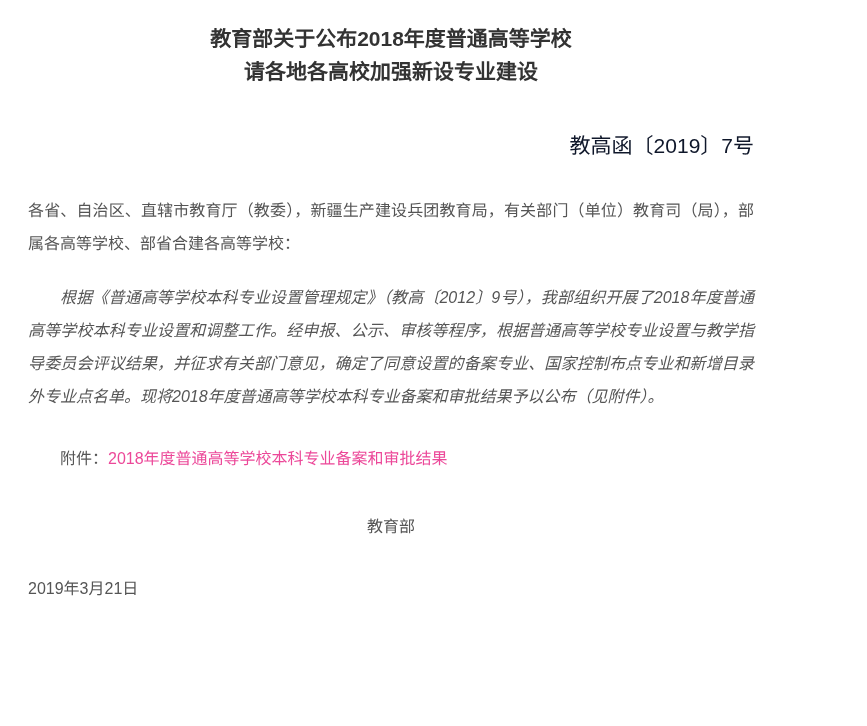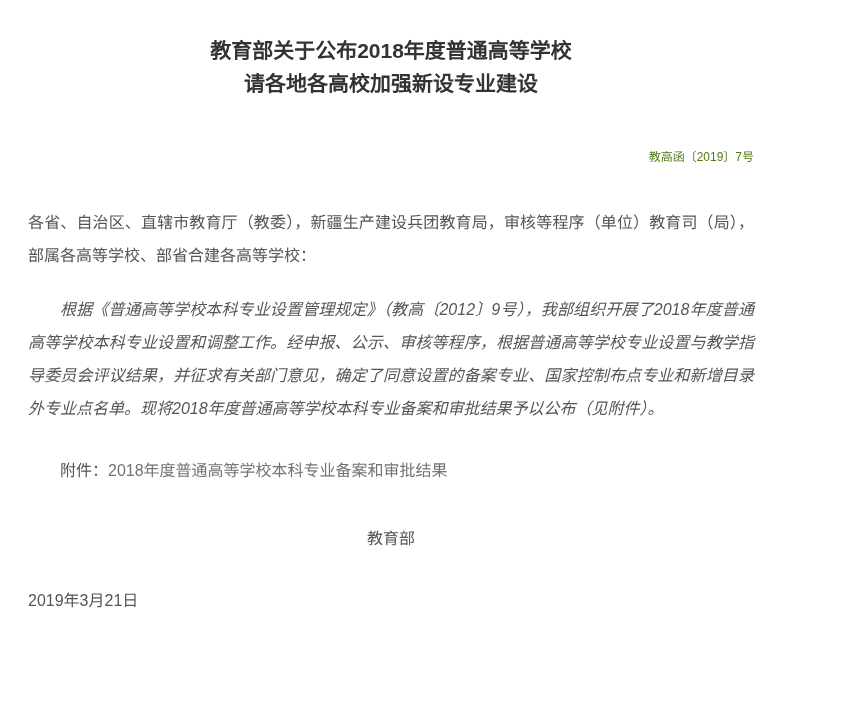--- a/index.html
+++ b/index.html
@@ -6,70 +6,70 @@
     margin: 0;
     padding: 0;
     background: #ffffff;
     font-family: "Liberation Sans", "DejaVu Sans", sans-serif;
   }
   .page {
     width: 782px;
     height: 726px;
     box-sizing: border-box;
     background: #ffffff;
-    padding: 16px 28px;
+    padding: 4px 28px;
     overflow: hidden;
   }
   .doc-title {
     margin: 18px 0 0 0;
     text-align: center;
     font-size: 21px;
     font-weight: bold;
     color: #333333;
     line-height: 33px;
   }
   .doc-number {
     margin-top: 41px;
     text-align: right;
-    font-size: 12px;
-    color: #4d7c0f;
+    font-size: 21px;
+    color: #0f172a;
     line-height: 33px;
   }
   p.body-text {
     font-size: 16px;
     color: #555555;
     line-height: 33px;
     text-align: justify;
     margin: 0;
   }
   p.salutation   { margin-top: 32px; }
   p.para-1       { margin-top: 21px; text-indent: 2em; font-style: italic; }
   p.para-2       { margin-top: 25px; text-indent: 2em; }
   p.attachment   { margin-top: 29px; text-indent: 2em; text-align: left; }
   p.signature    { margin-top: 35px; text-align: center; }
   p.issue-date   { margin-top: 29px; text-align: left; }
   a.attachment-link {
-    color: #737373;
+    color: #ec4899;
     text-decoration: none;
     cursor: pointer;
   }
 </style>
 </head>
 <body>
 
 <div class="page">
 
   <h1 class="doc-title">
     <span>教育部关于公布2018年度普通高等学校</span><br>
     <span>请各地各高校加强新设专业建设</span>
   </h1>
 
   <div class="doc-number">教高函〔2019〕7号</div>
 
-  <p class="body-text salutation">各省、自治区、直辖市教育厅（教委），新疆生产建设兵团教育局，审核等程序（单位）教育司（局），部属各高等学校、部省合建各高等学校：</p>
+  <p class="body-text salutation">各省、自治区、直辖市教育厅（教委），新疆生产建设兵团教育局，有关部门（单位）教育司（局），部属各高等学校、部省合建各高等学校：</p>
 
   <p class="body-text para-1">根据《普通高等学校本科专业设置管理规定》（教高〔2012〕9号），我部组织开展了2018年度普通高等学校本科专业设置和调整工作。经申报、公示、审核等程序，根据普通高等学校专业设置与教学指导委员会评议结果，并征求有关部门意见，确定了同意设置的备案专业、国家控制布点专业和新增目录外专业点名单。现将2018年度普通高等学校本科专业备案和审批结果予以公布（见附件）。</p>
 
 
   <p class="body-text attachment">
     <span>附件：</span><a class="attachment-link">2018年度普通高等学校本科专业备案和审批结果</a>
   </p>
 
   <p class="body-text signature">教育部</p>
 

